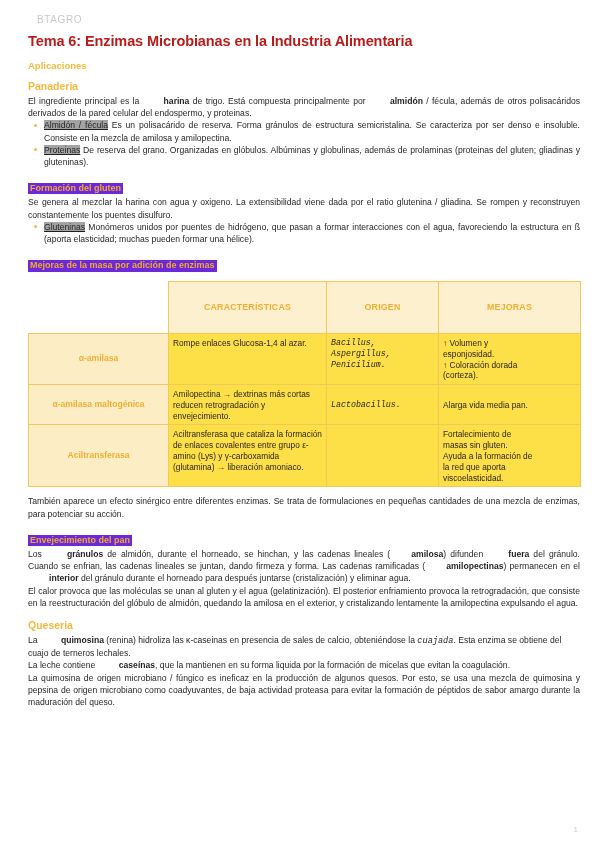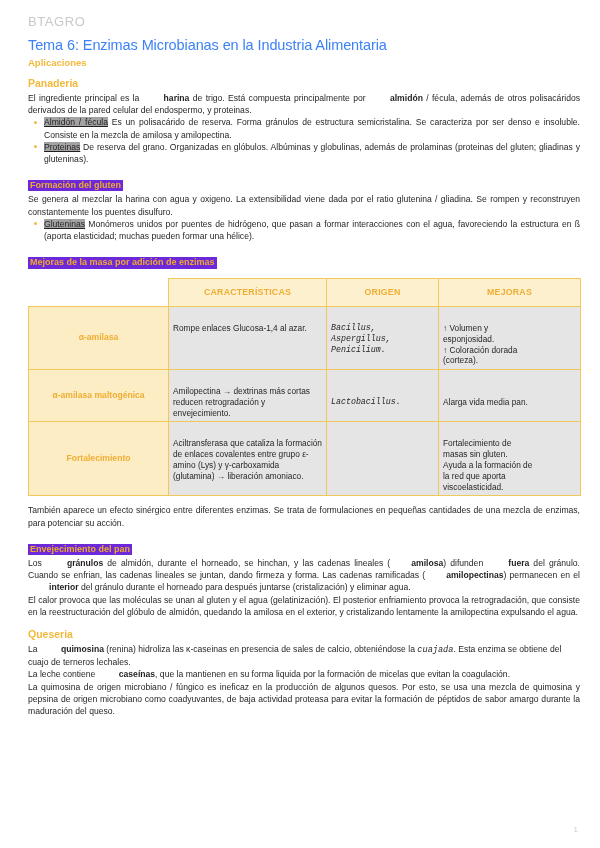--- a/index.html
+++ b/index.html
@@ -17,31 +17,31 @@
   }
   .page {
     padding: 14px 20px 0 28px;
     box-sizing: border-box;
     width: 600px;
     height: 848px;
     position: relative;
   }
 
   .kicker {
-    font-size: 13px;
+    font-size: 10px;
     letter-spacing: 0.6px;
     color: #c9c9c9;
-    margin: 0 0 8px 0;
+    margin: 0 0 8px 9px;
   }
 
   h1.doc-title {
     font-size: 14.5px;
-    font-weight: normal;
-    color: #3b82f6;
-    margin: 0 0 4px 0;
+    font-weight: bold;
+    color: #b91c1c;
+    margin: 0 0 11px 0;
     letter-spacing: -0.1px;
   }
 
   .subtitle {
     font-size: 9.5px;
     font-weight: bold;
     color: #f2b93c;
     margin: 0 0 9px 0;
   }
 
@@ -124,40 +124,40 @@
     line-height: 1.3;
     padding: 3px 4px;
   }
   table.enz thead th {
     background: #fdf0cf;
     color: #efae32;
     font-weight: bold;
     font-size: 8.8px;
     letter-spacing: 0.2px;
     text-align: center;
-    padding: 8px 3px;
+    padding: 20px 3px;
   }
   table.enz thead th.blank {
     border: 0;
     background: transparent;
   }
   table.enz td.rowhead {
     background: #fdedc4;
     color: #efae32;
     font-weight: bold;
     font-size: 8.6px;
     text-align: center;
     margin-top: 40px;
   }
   table.enz td.cell {
-    background: #e5e5e5;
+    background: #fde047;
     color: #231f20;
     text-align: left;
     vertical-align: top;
-    padding-top: 16px;
+    padding-top: 4px;
   }
   table.enz td.cell.mid { vertical-align: middle; }
   table.enz td.cell .ln { display: block; }
 
   .pagenum {
     position: absolute;
     right: 22px;
     bottom: 14px;
     font-size: 8px;
     color: #cfcfcf;
@@ -224,21 +224,21 @@
       </tr>
       <tr>
         <td class="rowhead">α-amilasa maltogénica</td>
         <td class="cell">Amilopectina → dextrinas más cortas reducen retrogradación y envejecimiento.</td>
         <td class="cell mid"><i><span class="ln">Lactobacillus.</span></i></td>
         <td class="cell mid">
             <span class="ln">Alarga vida media pan.</span>
           </td>
       </tr>
       <tr>
-        <td class="rowhead">Fortalecimiento</td>
+        <td class="rowhead">Aciltransferasa</td>
         <td class="cell">Aciltransferasa que cataliza la formación de enlaces covalentes entre grupo ε-amino (Lys) y γ-carboxamida (glutamina) → liberación amoniaco.</td>
         <td class="cell"><i></i></td>
         <td class="cell mid">
             <span class="ln">Fortalecimiento de</span>
             <span class="ln">masas sin gluten.</span>
             <span class="ln">Ayuda a la formación de</span>
             <span class="ln">la red que aporta</span>
             <span class="ln">viscoelasticidad.</span>
           </td>
       </tr>

